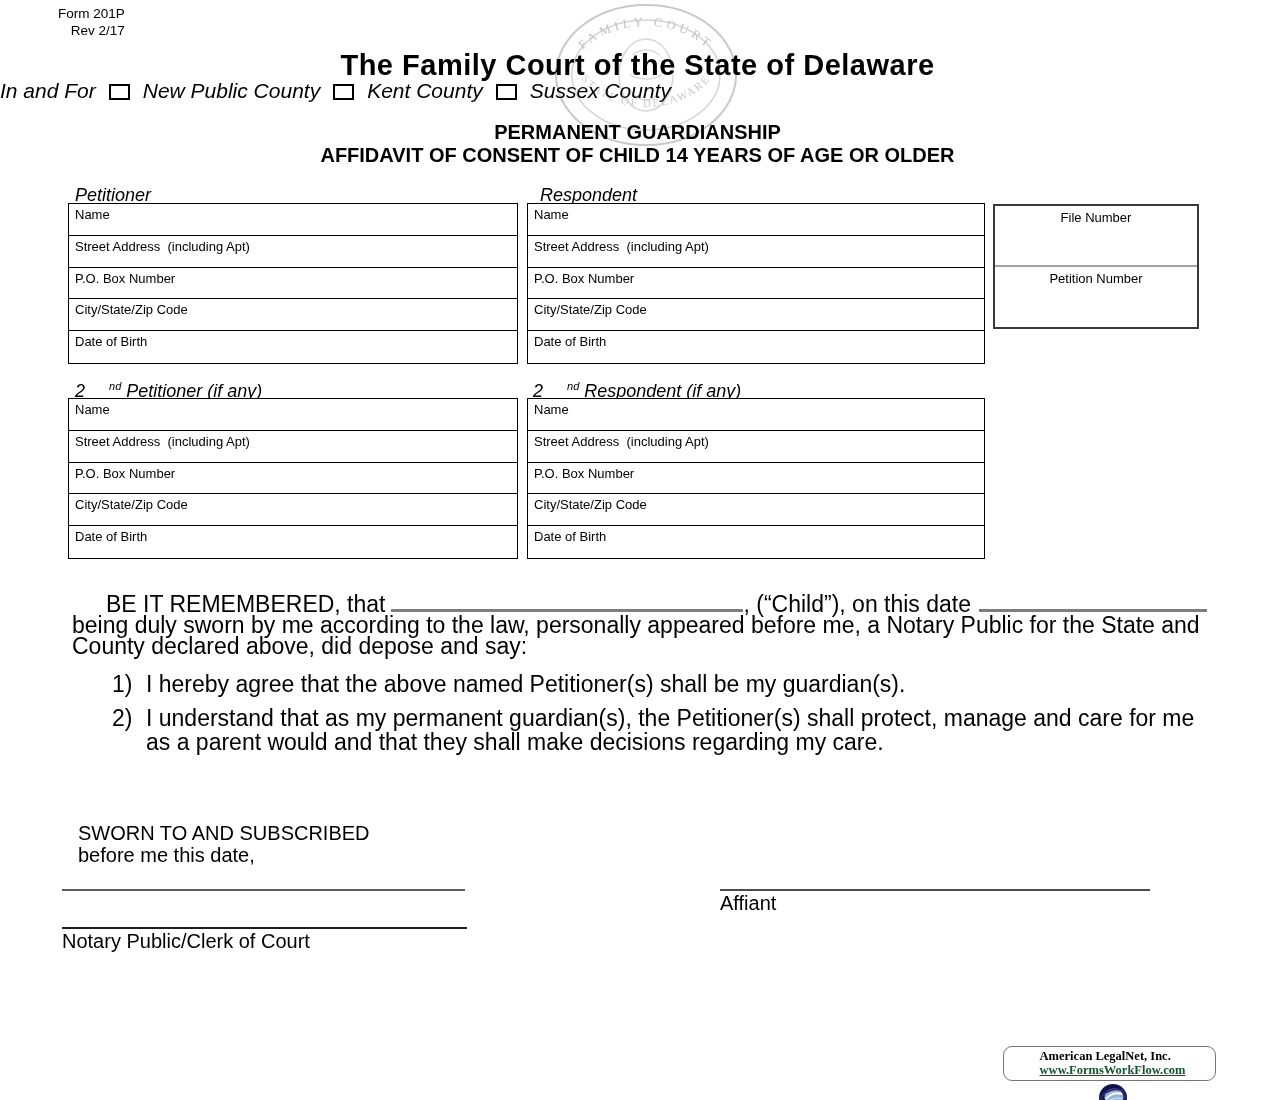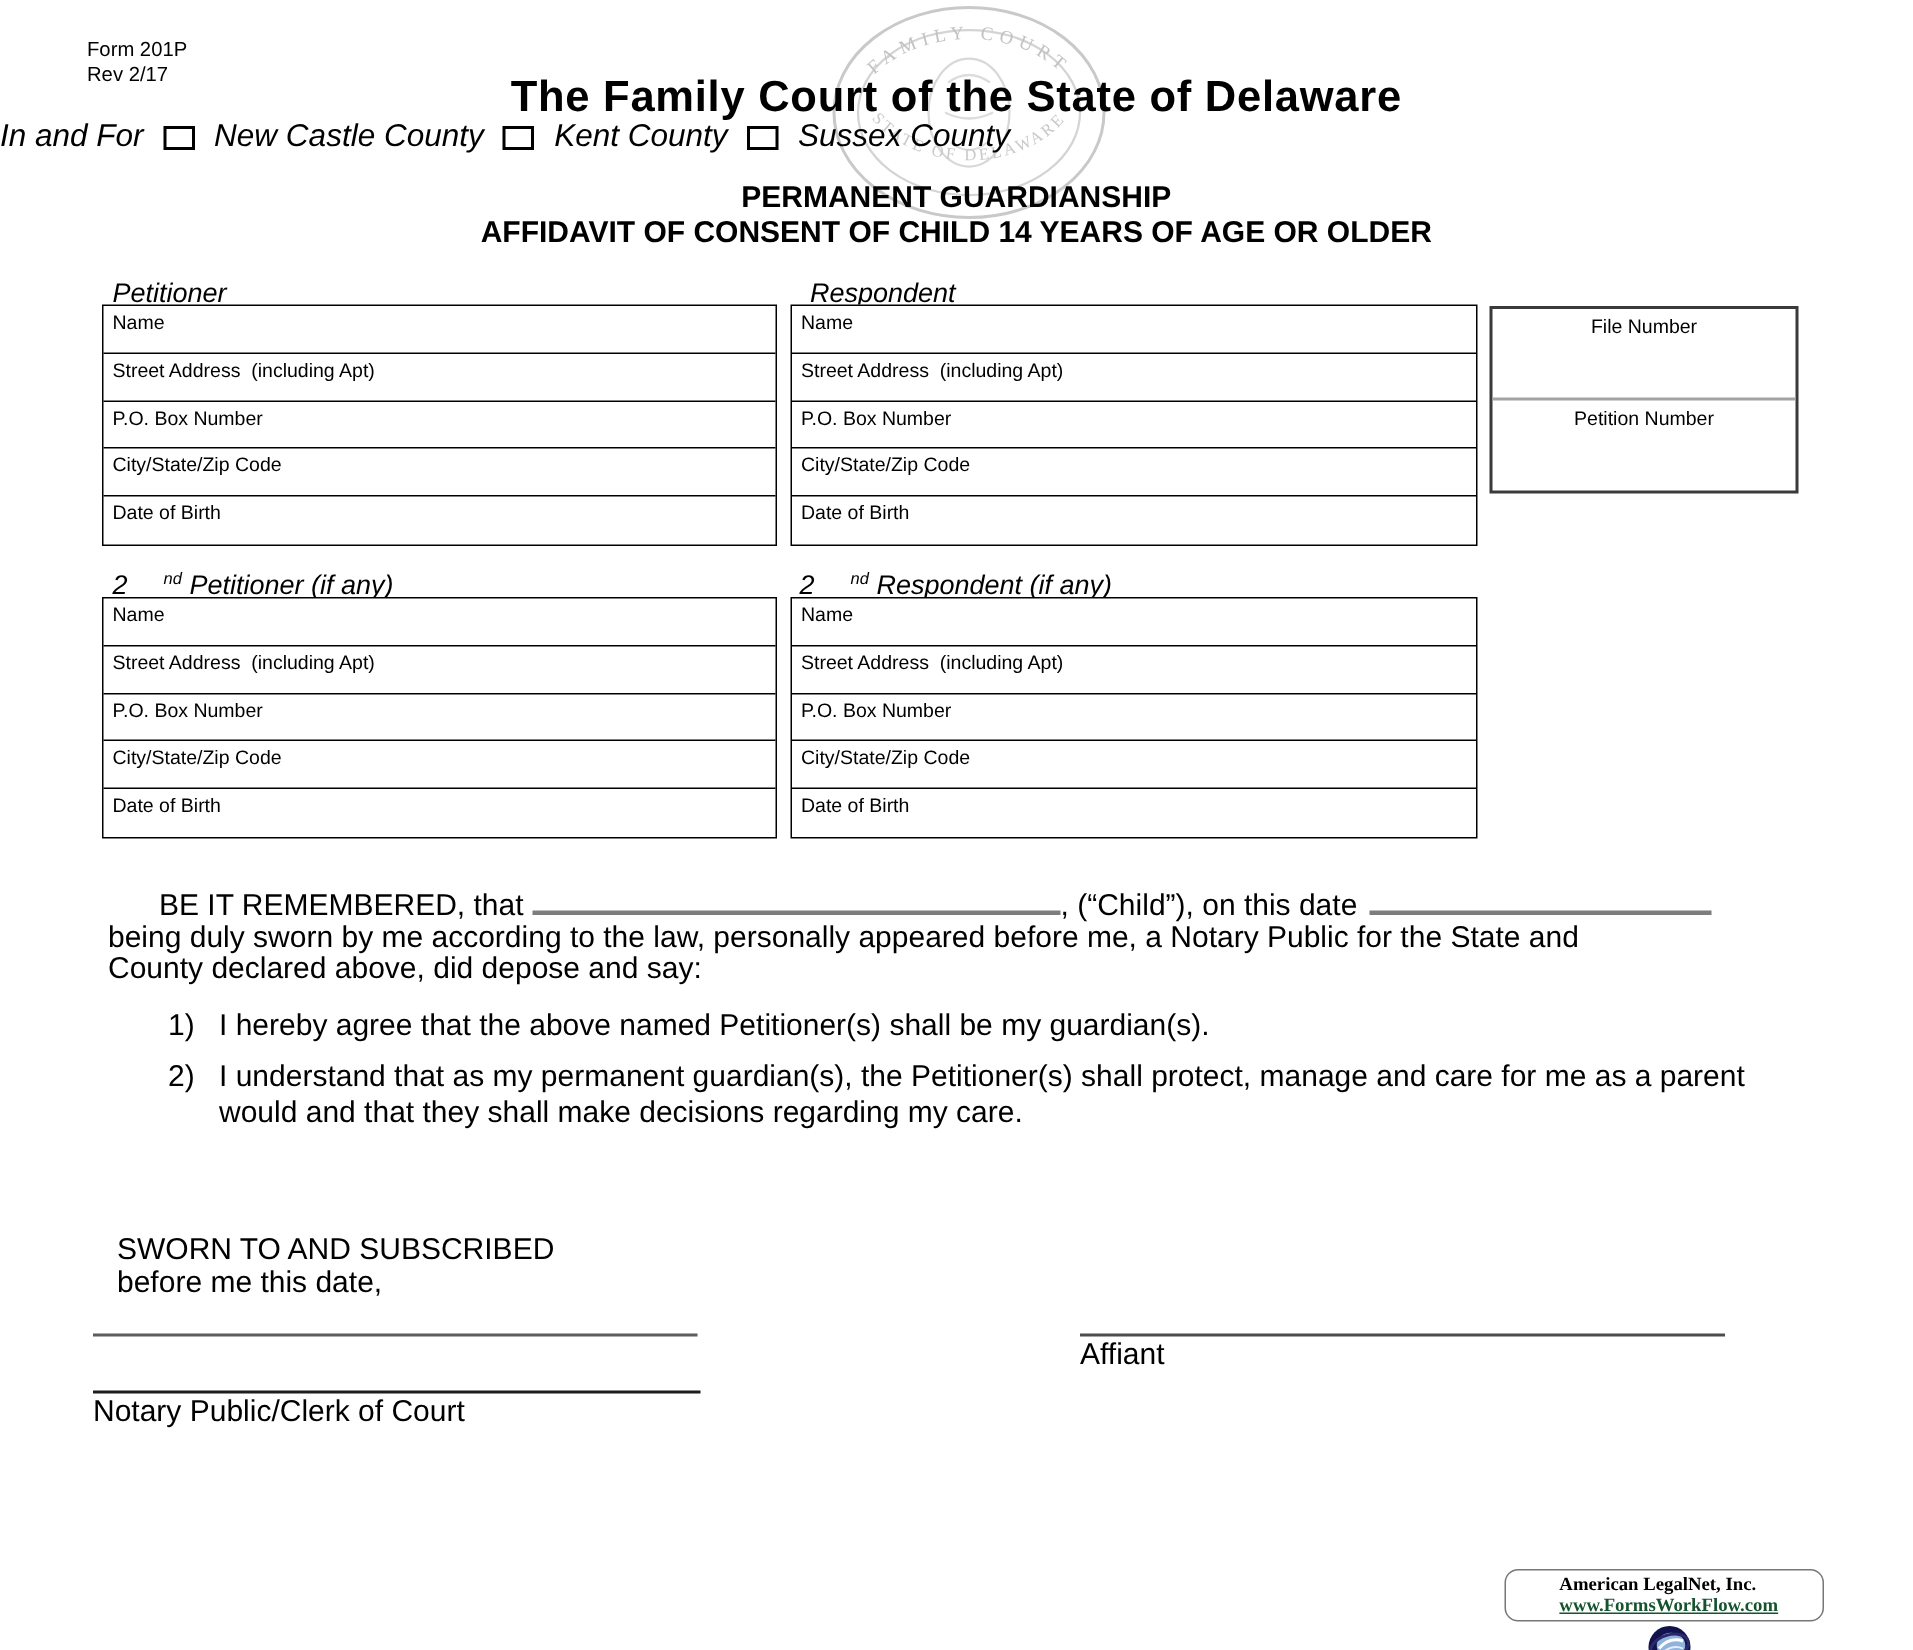--- a/index.html
+++ b/index.html
@@ -10,23 +10,24 @@
     height: 1100px;
     background: #ffffff;
     font-family: "Liberation Sans", sans-serif;
     color: #000;
     overflow: hidden;
   }
 
   
   .form-meta {
     position: absolute;
-    left: 58px; top: 24px;
+    left: 58px; top: 5px;
     font-size: 13.5px;
     line-height: 17px;
+    text-align: right;
   }
 
   
   .seal {
     position: absolute;
     left: 548px; top: 0px;
     width: 196px; height: 154px;
     z-index: 1;
   }
 
@@ -101,21 +102,21 @@
   }
   .case-cell { height: 60.5px; text-align: center; }
   .case-cell:first-child { border-bottom: 2px solid #a3a3a3; }
   .case-cell .cell-label { padding: 4px 0 0 0; }
 
   
   .body-text {
     position: absolute;
     left: 72px; top: 594px;
     width: 1156px;
-    font-size: 20px;
+    font-size: 23px;
     line-height: 21px;
   }
   .intro-line1 { padding-left: 34px; white-space: nowrap; }
   .blank {
     display: inline-block;
     border-bottom: 3px solid #7d7d7d;
     height: 13px;
     vertical-align: baseline;
   }
   .blank-child { width: 352px; margin-left: 6px; }
@@ -199,21 +200,21 @@
     <text font-size="11" fill="#c9c9c9" font-family="Liberation Serif, serif" letter-spacing="2">
       <textPath href="#sealBottom" startOffset="50%" text-anchor="middle">STATE OF DELAWARE</textPath>
     </text>
   </svg>
 
   <div class="main-title">The Family Court of the State of Delaware</div>
 
   <div class="subtitle">
     <span>In and For</span>
     <span class="checkbox"></span>
-    <span>New Castle County</span>
+    <span>New Public County</span>
     <span class="checkbox"></span>
     <span>Kent County</span>
     <span class="checkbox"></span>
     <span>Sussex County</span>
   </div>
 
   <div class="doc-title">
     <div>PERMANENT GUARDIANSHIP</div>
     <div>AFFIDAVIT OF CONSENT OF CHILD 14 YEARS OF AGE OR OLDER</div>
   </div>

